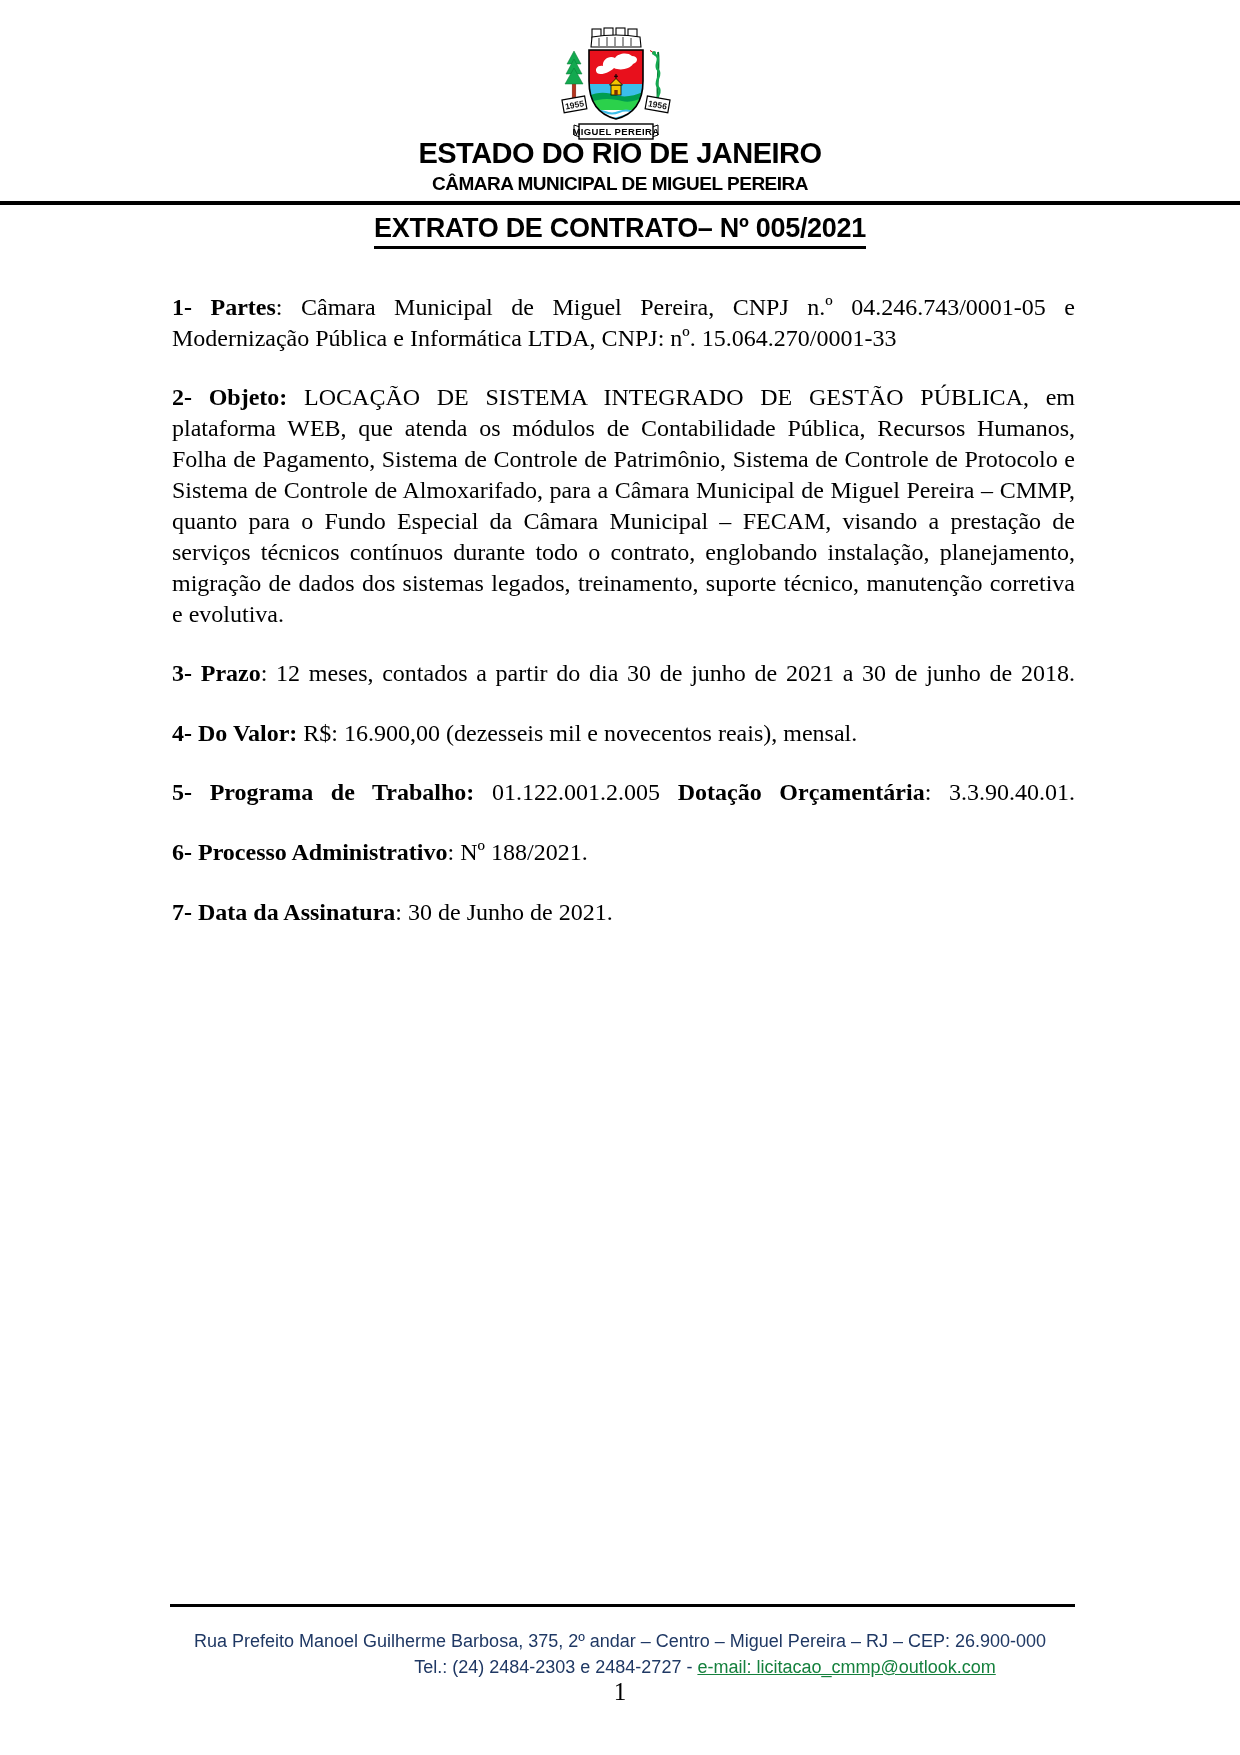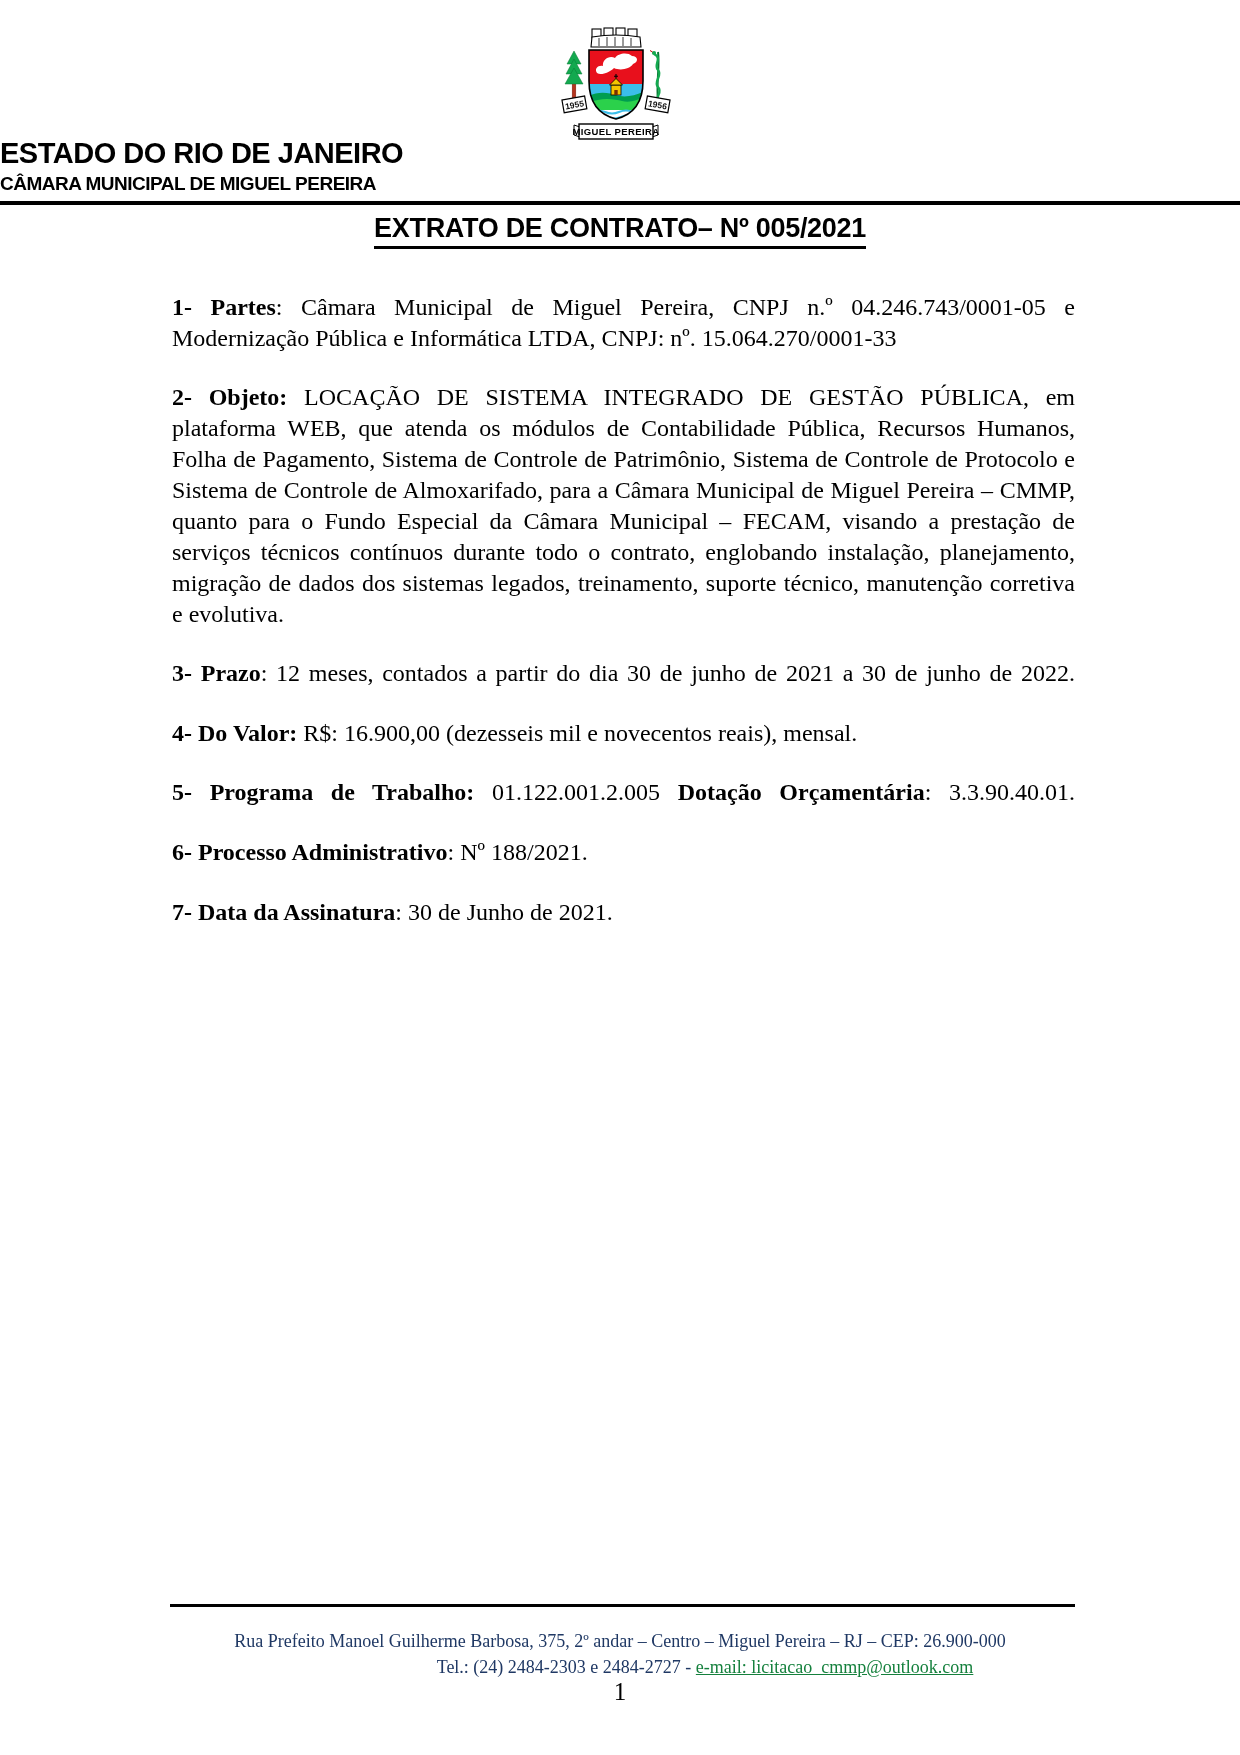--- a/index.html
+++ b/index.html
@@ -12,20 +12,21 @@
     color:#000;
   }
 
   
   .crest {
     position:absolute; top:24px; left:560px;
     width:112px; height:116px;
   }
   .header-text {
     position:absolute; top:136px; left:0; right:0;
+    text-align:center;
     font-family:"Liberation Sans", sans-serif;
     font-weight:bold; color:#000;
   }
   .header-line1 { font-size:29px; line-height:34px; letter-spacing:-0.5px; }
   .header-line2 { font-size:19px; line-height:27px; letter-spacing:-0.5px; }
   .header-rule {
     position:absolute; top:201px; left:0;
     width:1240px; height:4px; background:#000;
   }
   .doc-title {
@@ -53,21 +54,21 @@
   .content b { font-weight:bold; }
 
   
   .footer-rule {
     position:absolute; left:170px; top:1604px;
     width:905px; height:3px; background:#000;
   }
   .footer {
     position:absolute; left:0; right:0; top:1628px;
     text-align:center;
-    font-family:Liberation Serif, serif;
+    font-family:Liberation Sans, sans-serif;
     font-size:18px; line-height:26px;
   }
   .footer .line1 { color:#1F3864; }
   .footer .line2 { color:#1F3864; position:relative; left:85px; }
   .footer a.email-link {
     color:#15803d; text-decoration:underline; cursor:pointer;
   }
   .page-num {
     position:absolute; top:1678px; left:0; right:0;
     text-align:center;
@@ -152,21 +153,21 @@
   </div>
   <div class="header-rule"></div>
 
   <div class="doc-title">
     <span>EXTRATO DE CONTRATO– Nº 005/2021</span>
   </div>
 
   <main class="content">
       <p class="justify"><b>1- Partes</b><span>: Câmara Municipal de Miguel Pereira, CNPJ n.º 04.246.743/0001-05 e Modernização Pública e Informática LTDA, CNPJ: nº. 15.064.270/0001-33</span></p>
       <p class="justify"><b>2- Objeto:</b><span> LOCAÇÃO DE SISTEMA INTEGRADO DE GESTÃO PÚBLICA, em plataforma WEB, que atenda os módulos de Contabilidade Pública, Recursos Humanos, Folha de Pagamento, Sistema de Controle de Patrimônio, Sistema de Controle de Protocolo e Sistema de Controle de Almoxarifado, para a Câmara Municipal de Miguel Pereira – CMMP, quanto para o Fundo Especial da Câmara Municipal – FECAM, visando a prestação de serviços técnicos contínuos durante todo o contrato, englobando instalação, planejamento, migração de dados dos sistemas legados, treinamento, suporte técnico, manutenção corretiva e evolutiva.</span></p>
-      <p class="justify-full"><b>3- Prazo</b><span>: 12 meses, contados a partir do dia 30 de junho de 2021 a 30 de junho de 2022.</span></p>
+      <p class="justify-full"><b>3- Prazo</b><span>: 12 meses, contados a partir do dia 30 de junho de 2021 a 30 de junho de 2018.</span></p>
       <p class="left"><b>4- Do Valor:</b><span> R$: 16.900,00 (dezesseis mil e novecentos reais), mensal.</span></p>
       <p class="justify-full"><b>5- Programa de Trabalho:</b><span> 01.122.001.2.005 </span><b>Dotação Orçamentária</b><span>: 3.3.90.40.01.</span></p>
       <p class="left"><b>6- Processo Administrativo</b><span>: Nº 188/2021.</span></p>
       <p class="left"><b>7- Data da Assinatura</b><span>: 30 de Junho de 2021.</span></p>
     </main>
 
   <div class="footer-rule"></div>
   <div class="footer">
     <div class="line1">Rua Prefeito Manoel Guilherme Barbosa, 375, 2º andar – Centro – Miguel Pereira – RJ – CEP: 26.900-000</div>
     <div class="line2">

